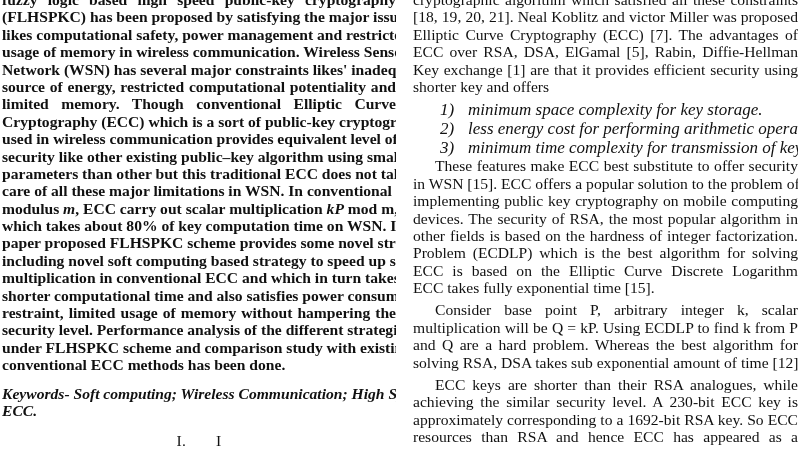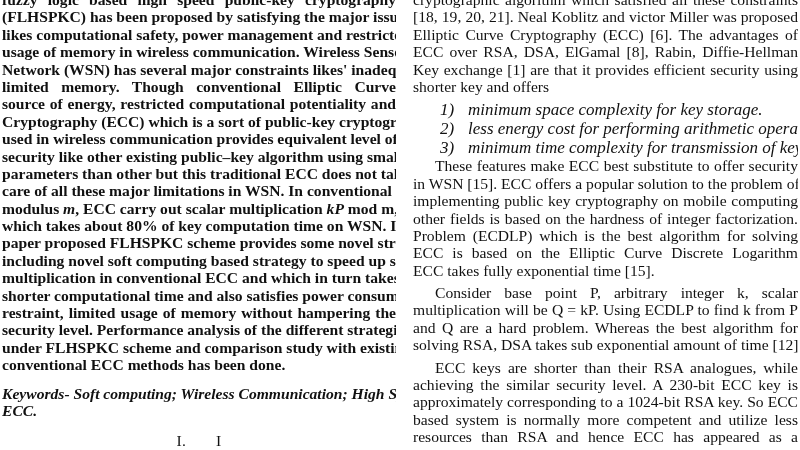--- a/index.html
+++ b/index.html
@@ -69,22 +69,22 @@
 </head>
 <body>
 
 <div class="col col-left">
   <div class="abstract top-cut">
     <div class="line">fuzzy logic based high speed public-key cryptography</div>
     <div class="line">(FLHSPKC) has been proposed by satisfying the major issues</div>
     <div class="line">likes computational safety, power management and restricted</div>
     <div class="line">usage of memory in wireless communication. Wireless Sensor</div>
     <div class="line">Network (WSN) has several major constraints likes' inadequate</div>
+    <div class="line">source of energy, restricted computational potentiality and</div>
     <div class="line">limited memory. Though conventional Elliptic Curve</div>
-    <div class="line">source of energy, restricted computational potentiality and</div>
     <div class="line">Cryptography (ECC) which is a sort of public-key cryptography</div>
     <div class="line">used in wireless communication provides equivalent level of</div>
     <div class="line">security like other existing public–key algorithm using smaller</div>
     <div class="line">parameters than other but this traditional ECC does not take</div>
     <div class="line">care of all these major limitations in WSN. In conventional ECC</div>
     <div class="line"><span>modulus </span><i>m</i><span>, ECC carry out scalar multiplication </span><i>kP</i><span> mod m,</span></div>
     <div class="line">which takes about 80% of key computation time on WSN. In this</div>
     <div class="line">paper proposed FLHSPKC scheme provides some novel strategy</div>
     <div class="line">including novel soft computing based strategy to speed up scalar</div>
     <div class="line">multiplication in conventional ECC and which in turn takes</div>
@@ -107,56 +107,56 @@
   <div class="heading">
     <span class="num">I.</span><span class="sc-big">I</span>
   </div>
 
 </div>
 
 <div class="col col-right">
   <div class="para rtop-cut">
     <div class="line">cryptographic algorithm which satisfied all these constraints</div>
     <div class="line">[18, 19, 20, 21]. Neal Koblitz and victor Miller was proposed</div>
-    <div class="line">Elliptic Curve Cryptography (ECC) [6].  The advantages of</div>
-    <div class="line">ECC over RSA, DSA, ElGamal [8], Rabin, Diffie-Hellman</div>
+    <div class="line">Elliptic Curve Cryptography (ECC) [7].  The advantages of</div>
+    <div class="line">ECC over RSA, DSA, ElGamal [5], Rabin, Diffie-Hellman</div>
     <div class="line">Key exchange [1] are that it provides efficient security using</div>
     <div class="line last">shorter key and offers</div>
   </div>
 
   <div class="gap-s"></div>
 
   <div class="list">
     <div class="list-item"><span class="marker">1)</span><span>minimum space complexity for key storage.</span></div>
     <div class="list-item"><span class="marker">2)</span><span>less energy cost for performing arithmetic operations.</span></div>
     <div class="list-item"><span class="marker">3)</span><span>minimum time complexity for transmission of keys.</span></div>
   </div>
 
   <div class="para">
     <div class="line indent">These features make ECC best substitute to offer security</div>
     <div class="line">in WSN [15]. ECC offers a popular solution to the problem of</div>
     <div class="line">implementing public key cryptography on mobile computing</div>
+    <div class="line">devices. The security of RSA, the most popular algorithm in</div>
     <div class="line">other fields is based on the hardness of integer factorization.</div>
     <div class="line">Problem (ECDLP) which is the best algorithm for solving</div>
     <div class="line">ECC is based on the Elliptic Curve Discrete Logarithm</div>
     <div class="line last">ECC takes fully exponential time [15].</div>
   </div>
 
   <div class="gap-s"></div>
 
   <div class="para">
     <div class="line indent">Consider base point P, arbitrary integer k, scalar</div>
     <div class="line">multiplication will be Q = kP. Using ECDLP to find k from P</div>
     <div class="line">and Q are a hard problem. Whereas the best algorithm for</div>
     <div class="line last">solving RSA, DSA takes sub exponential amount of time [12].</div>
   </div>
 
   <div class="gap-s"></div>
 
   <div class="para">
     <div class="line indent">ECC keys are shorter than their RSA analogues, while</div>
     <div class="line">achieving the similar security level. A 230-bit ECC key is</div>
-    <div class="line">approximately corresponding to a 1024-bit RSA key. So ECC</div>
-    <div class="line">based system is normally more competent and utilize less</div>
+    <div class="line">approximately corresponding to a 1692-bit RSA key. So ECC</div>
     <div class="line">resources than RSA and hence ECC has appeared as a</div>
 
   </div>
 </div>
 
 </body></html>

